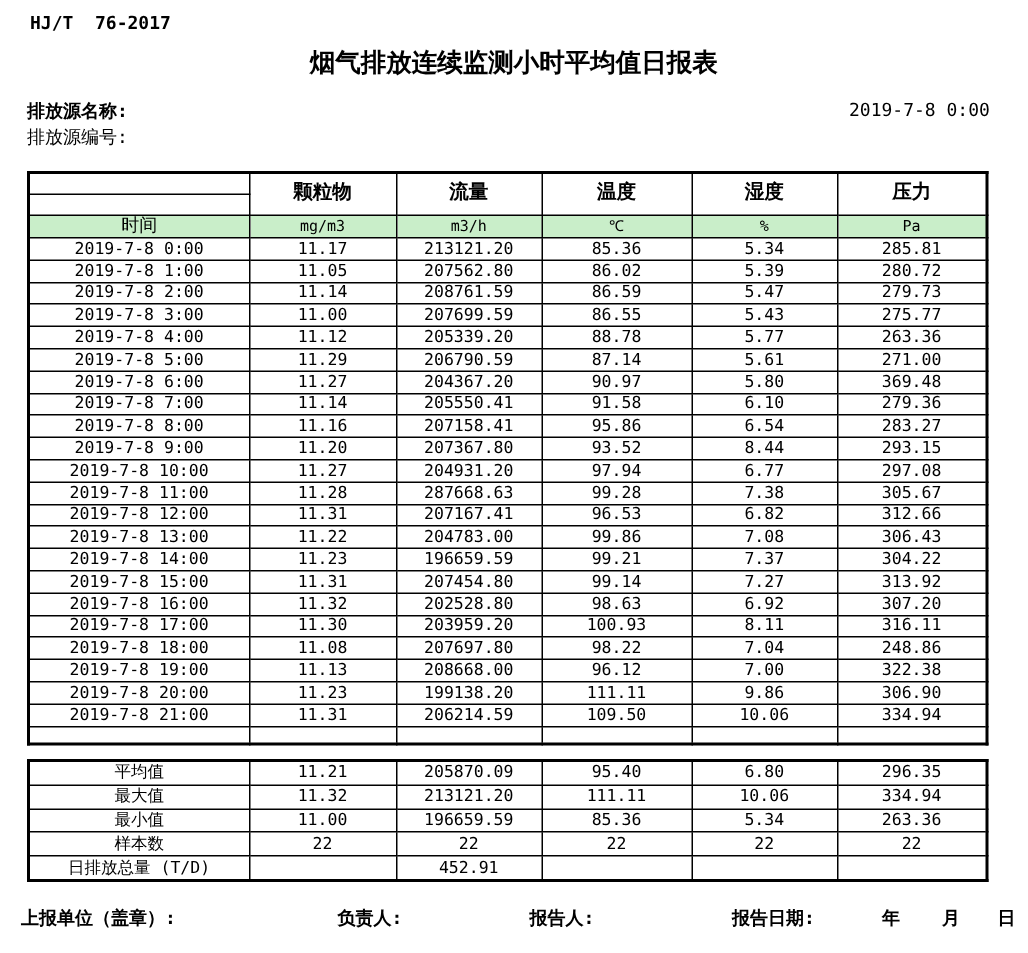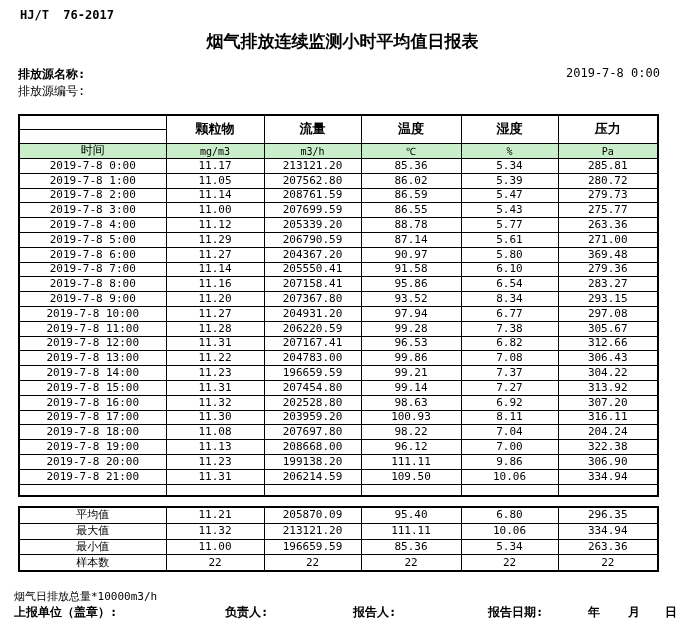--- a/index.html
+++ b/index.html
@@ -148,35 +148,35 @@
           <td>207158.41</td>
           <td>95.86</td>
           <td>6.54</td>
           <td>283.27</td>
         </tr>
         <tr class="data-row">
           <td>2019-7-8 9:00</td>
           <td>11.20</td>
           <td>207367.80</td>
           <td>93.52</td>
-          <td>8.34</td>
+          <td>8.44</td>
           <td>293.15</td>
         </tr>
         <tr class="data-row">
           <td>2019-7-8 10:00</td>
           <td>11.27</td>
           <td>204931.20</td>
           <td>97.94</td>
           <td>6.77</td>
           <td>297.08</td>
         </tr>
         <tr class="data-row">
           <td>2019-7-8 11:00</td>
           <td>11.28</td>
-          <td>206220.59</td>
+          <td>287668.63</td>
           <td>99.28</td>
           <td>7.38</td>
           <td>305.67</td>
         </tr>
         <tr class="data-row">
           <td>2019-7-8 12:00</td>
           <td>11.31</td>
           <td>207167.41</td>
           <td>96.53</td>
           <td>6.82</td>
@@ -221,21 +221,21 @@
           <td>100.93</td>
           <td>8.11</td>
           <td>316.11</td>
         </tr>
         <tr class="data-row">
           <td>2019-7-8 18:00</td>
           <td>11.08</td>
           <td>207697.80</td>
           <td>98.22</td>
           <td>7.04</td>
-          <td>204.24</td>
+          <td>248.86</td>
         </tr>
         <tr class="data-row">
           <td>2019-7-8 19:00</td>
           <td>11.13</td>
           <td>208668.00</td>
           <td>96.12</td>
           <td>7.00</td>
           <td>322.38</td>
         </tr>
         <tr class="data-row">
@@ -302,24 +302,31 @@
           <td>263.36</td>
         </tr>
         <tr class="sum-row">
           <td>样本数</td>
           <td>22</td>
           <td>22</td>
           <td>22</td>
           <td>22</td>
           <td>22</td>
         </tr>
+        <tr class="sum-row">
+          <td>日排放总量 (T/D)</td>
+          <td></td>
+          <td>452.91</td>
+          <td></td>
+          <td></td>
+          <td></td>
+        </tr>
       </tbody>
   </table>
 
-  <div class="foot-note">烟气日排放总量*10000m3/h</div>
 
   <div class="foot-line">
     <span class="fl-unit">上报单位（盖章）:</span>
     <span class="fl-resp">负责人:</span>
     <span class="fl-rep">报告人:</span>
     <span class="fl-date">报告日期:</span>
     <span class="fl-year">年</span>
     <span class="fl-month">月</span>
     <span class="fl-day">日</span>
   </div>

